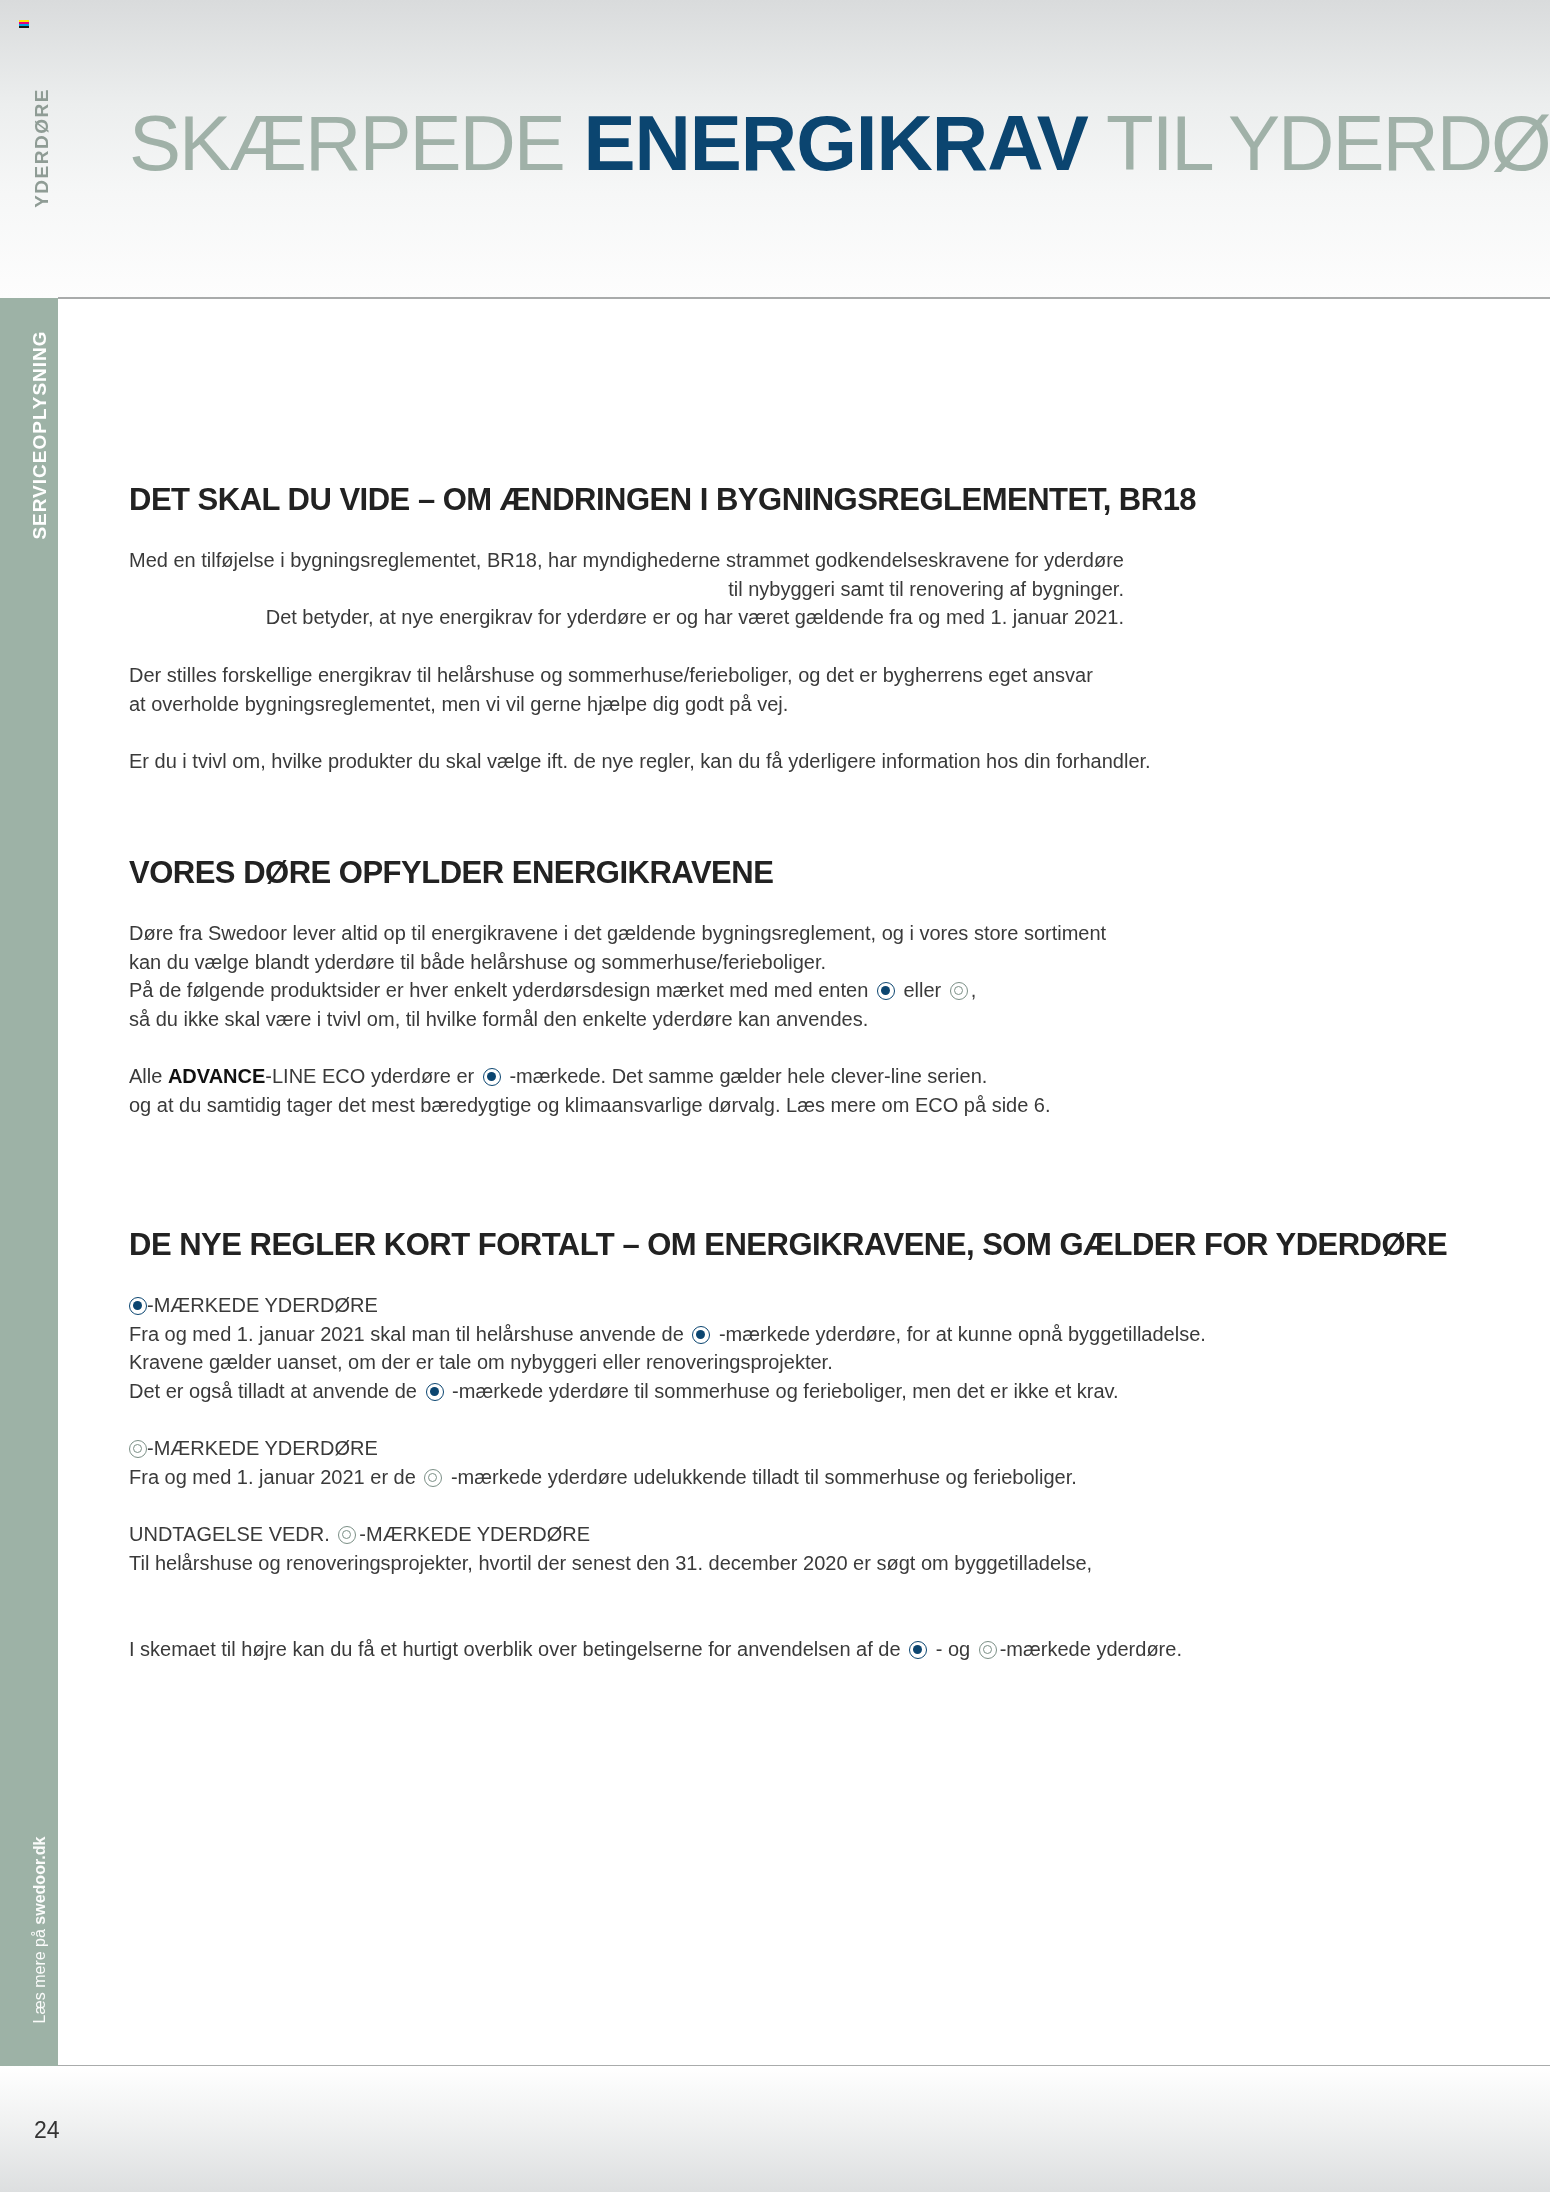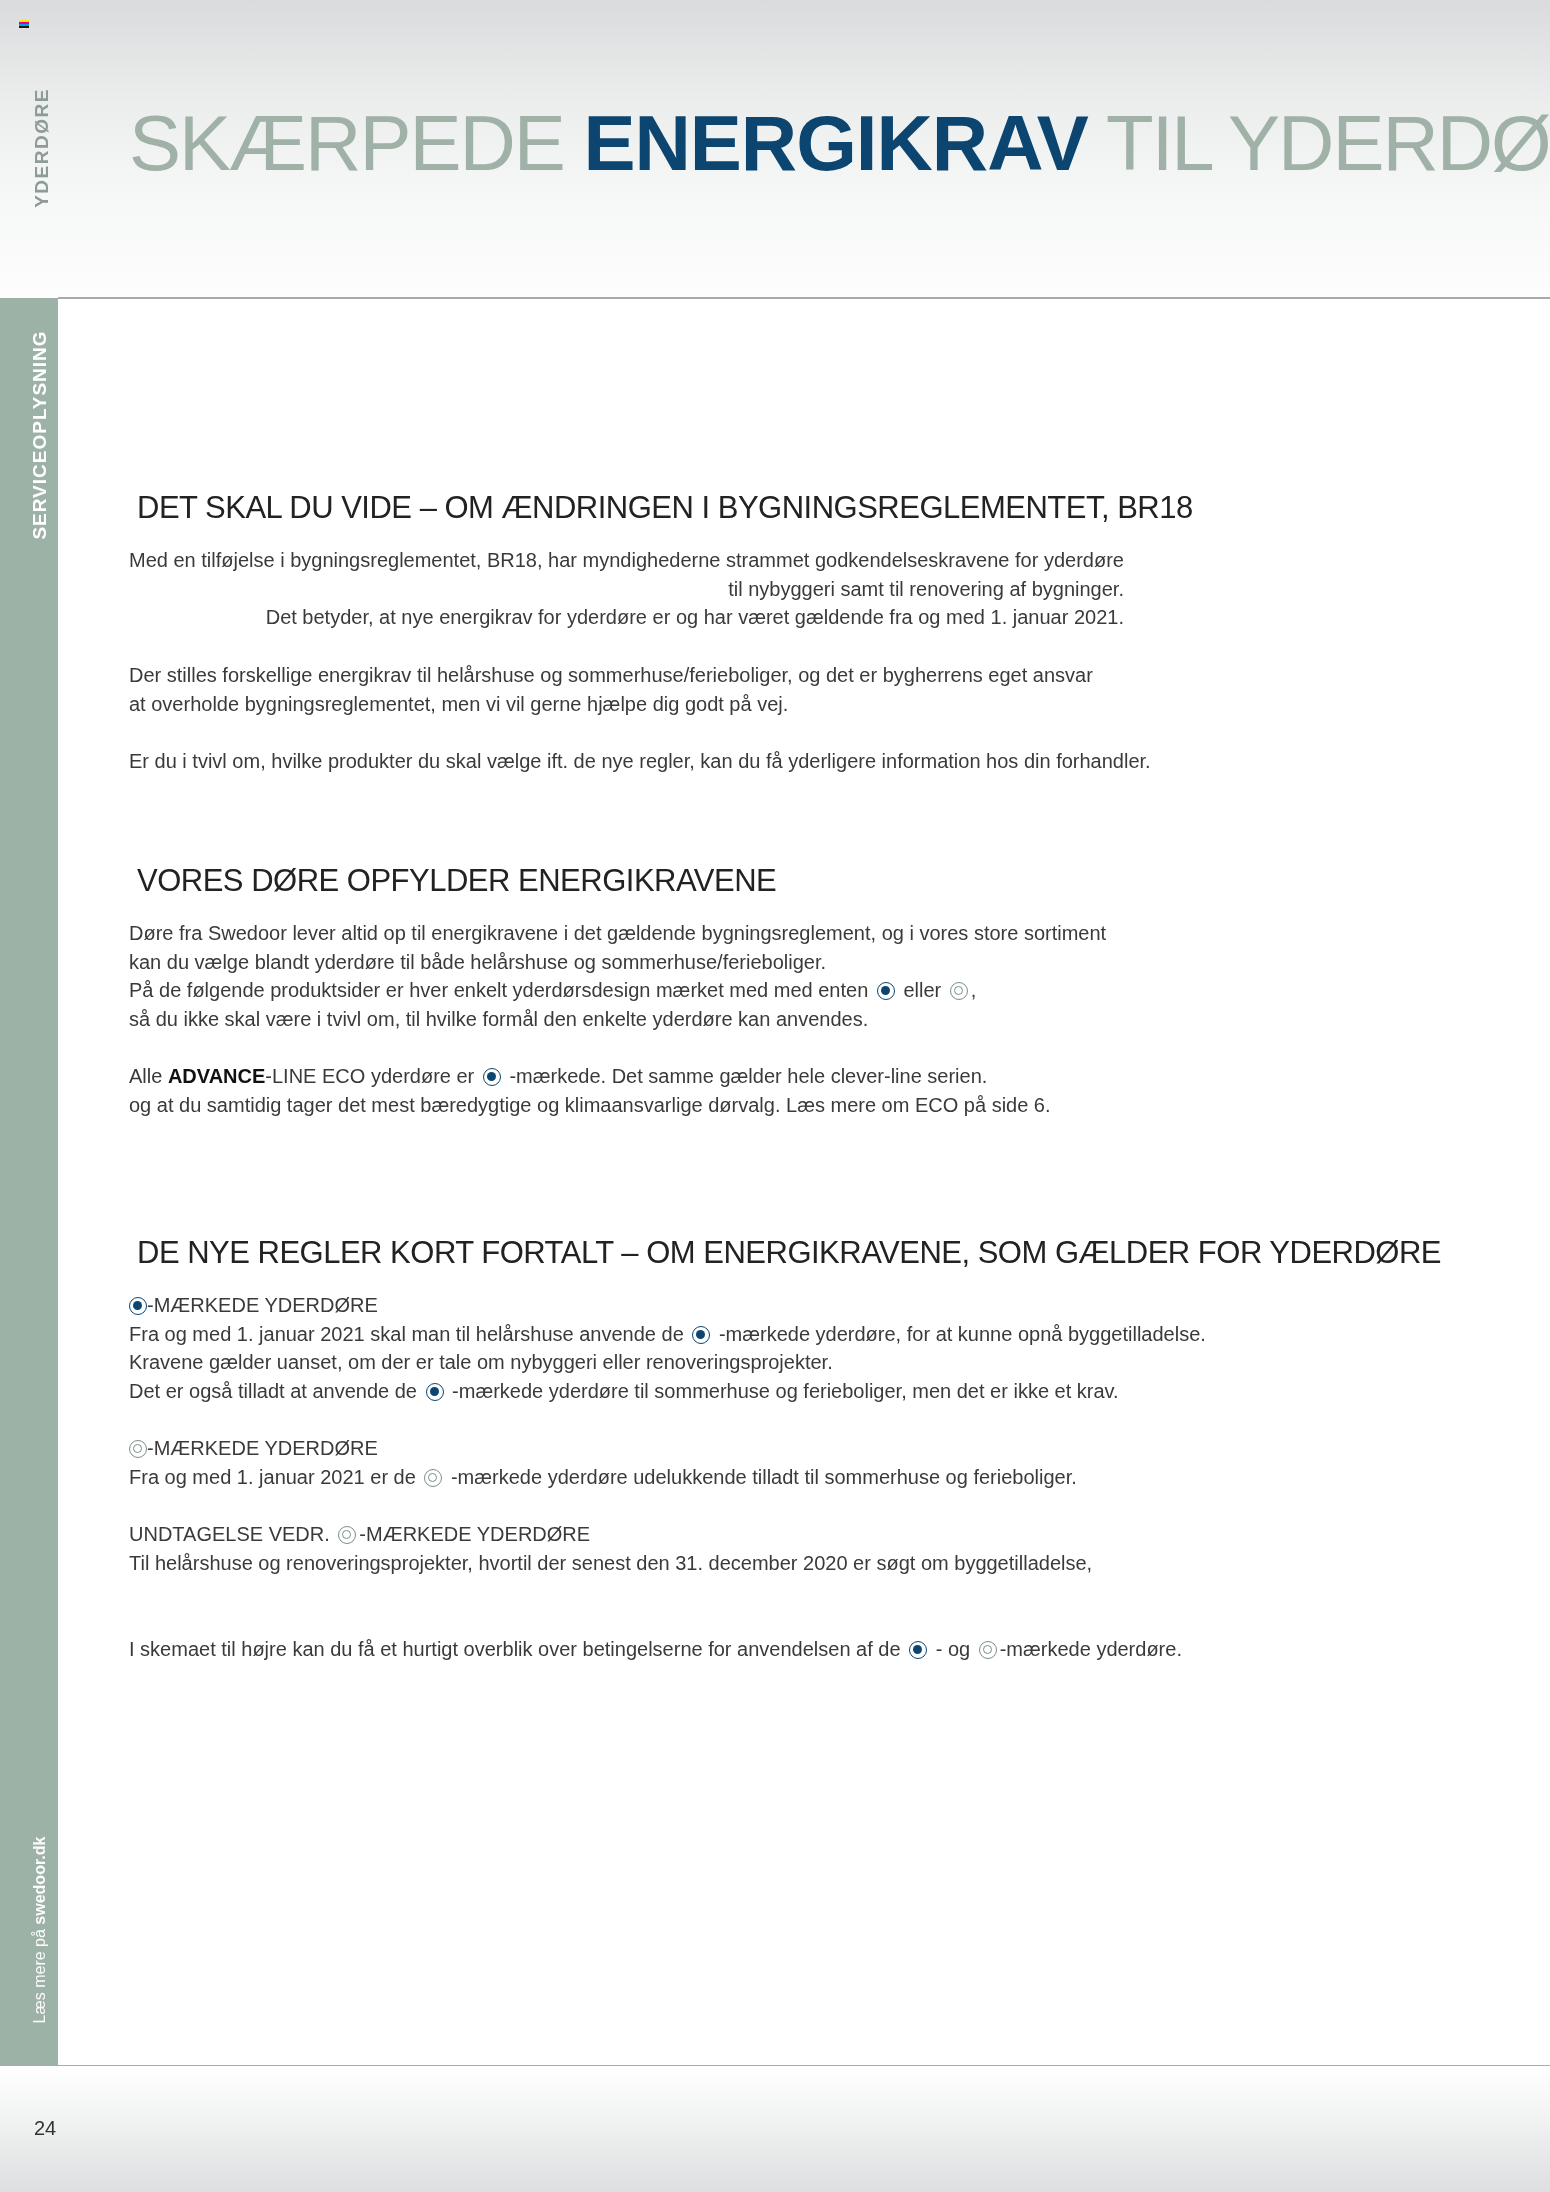--- a/index.html
+++ b/index.html
@@ -48,26 +48,26 @@
   .vert-web b { font-weight:bold; }
 
   .footer {
     position:absolute; left:0; top:2066px; width:1550px; height:126px;
     background:linear-gradient(to bottom, #ffffff 0%, #f2f3f3 40%, #dddfe0 100%);
   }
   .footer-rule {
     position:absolute; left:58px; top:2065px; width:1492px; height:2px; background:#a9abab;
   }
   .page-number {
-    position:absolute; left:34px; top:2117px; font-size:20px; color:#333;
+    position:absolute; left:34px; top:2117px; font-size:23px; color:#333;
   }
 
   .content { position:absolute; left:129px; top:0; width:1300px; }
   h2.sec {
-    position:absolute; left:0; margin:8px; font-weight:normal; font-size:31px;
+    position:absolute; left:0; margin:0; font-weight:bold; font-size:31px;
     color:#222; letter-spacing:-0.5px; white-space:nowrap; line-height:1;
   }
   .para {
     position:absolute; left:0; margin:0; font-size:20px; line-height:28.5px;
     color:#3a3a3a; white-space:nowrap;
   }
   .para .ln { display:block; }
   .para b { color:#111; font-weight:bold; }
 
   .icon-filled, .icon-ring, .icon-green {

